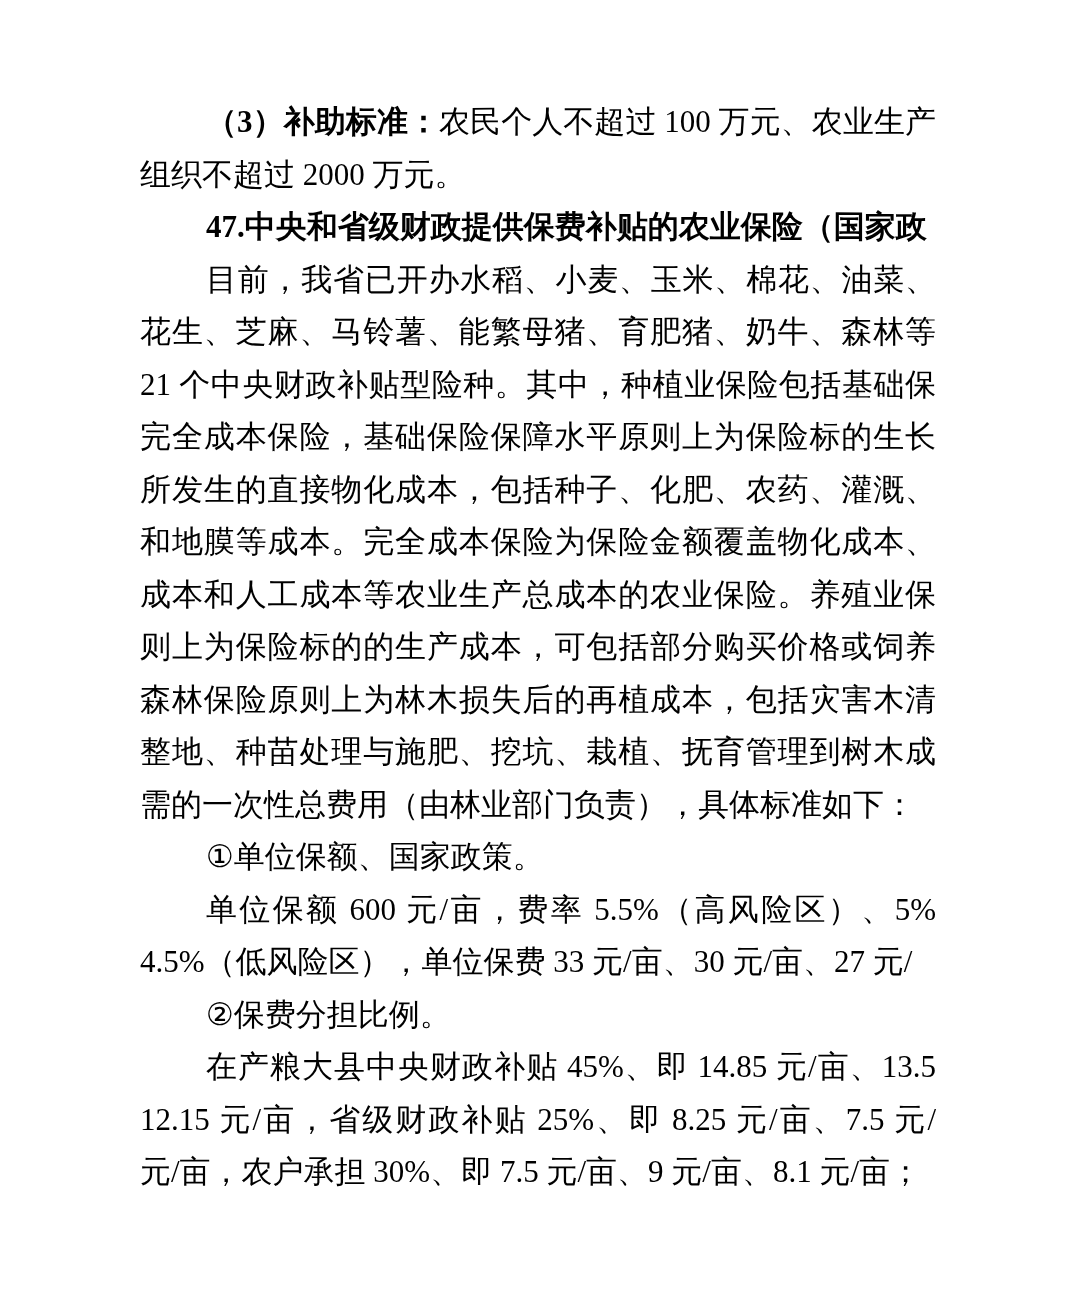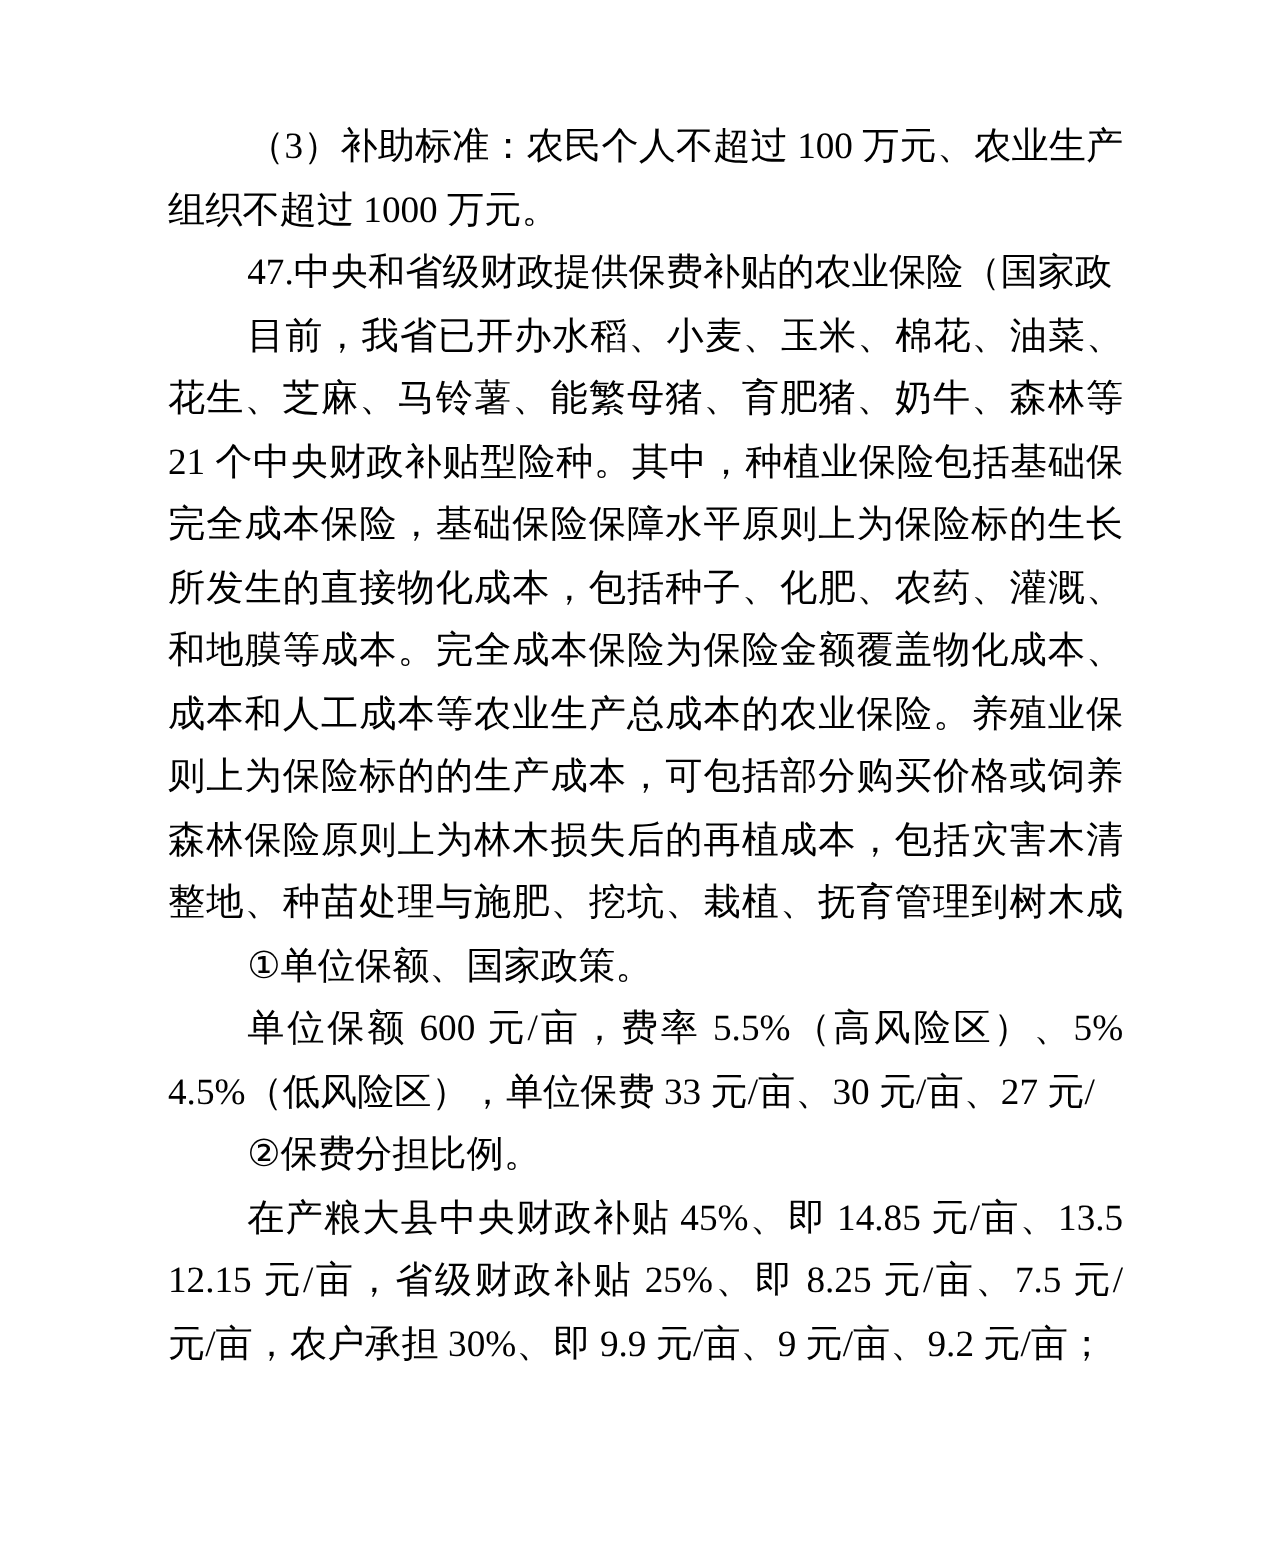--- a/index.html
+++ b/index.html
@@ -27,48 +27,49 @@
     text-align: left;
   }
   .full {
     text-align: justify;
     text-align-last: justify;
   }
   .indent {
     text-indent: 66px;
   }
   .bold, .b {
-    font-weight: 400;
+    font-weight: 700;
   }
 </style>
 </head>
 <body>
 
 <div class="page">
 
   <div class="line full indent"><span class="b">（3）补助标准：</span><span>农民个人不超过 100 万元、农业生产经营</span></div>
 
-  <div class="line">组织不超过 1000 万元。</div>
+  <div class="line">组织不超过 2000 万元。</div>
 
   <div class="line bold indent">47.中央和省级财政提供保费补贴的农业保险（国家政策）</div>
 
   <div class="line full indent">目前，我省已开办水稻、小麦、玉米、棉花、油菜、大豆、</div>
   <div class="line full">花生、芝麻、马铃薯、能繁母猪、育肥猪、奶牛、森林等 13 类</div>
   <div class="line full">21 个中央财政补贴型险种。其中，种植业保险包括基础保险及</div>
   <div class="line full">完全成本保险，基础保险保障水平原则上为保险标的生长期内</div>
   <div class="line full">所发生的直接物化成本，包括种子、化肥、农药、灌溉、机耕</div>
   <div class="line full">和地膜等成本。完全成本保险为保险金额覆盖物化成本、土地</div>
   <div class="line full">成本和人工成本等农业生产总成本的农业保险。养殖业保险原</div>
   <div class="line full">则上为保险标的的生产成本，可包括部分购买价格或饲养成本。</div>
   <div class="line full">森林保险原则上为林木损失后的再植成本，包括灾害木清理、</div>
   <div class="line full">整地、种苗处理与施肥、挖坑、栽植、抚育管理到树木成活所</div>
+  <div class="line">需的一次性总费用（由林业部门负责），具体标准如下：</div>
 
 
   <div class="line indent">①单位保额、国家政策。</div>
   <div class="line full indent">单位保额 600 元/亩，费率 5.5%（高风险区）、5%（中风险区）、</div>
   <div class="line">4.5%（低风险区），单位保费 33 元/亩、30 元/亩、27 元/亩。</div>
 
   <div class="line indent">②保费分担比例。</div>
   <div class="line full indent">在产粮大县中央财政补贴 45%、即 14.85 元/亩、13.5 元/亩、</div>
   <div class="line full">12.15 元/亩，省级财政补贴 25%、即 8.25 元/亩、7.5 元/亩、6.75</div>
-  <div class="line">元/亩，农户承担 30%、即 9.9 元/亩、9 元/亩、9.2 元/亩；</div>
+  <div class="line">元/亩，农户承担 30%、即 7.5 元/亩、9 元/亩、8.1 元/亩；</div>
 
 </div>
 
 </body></html>

